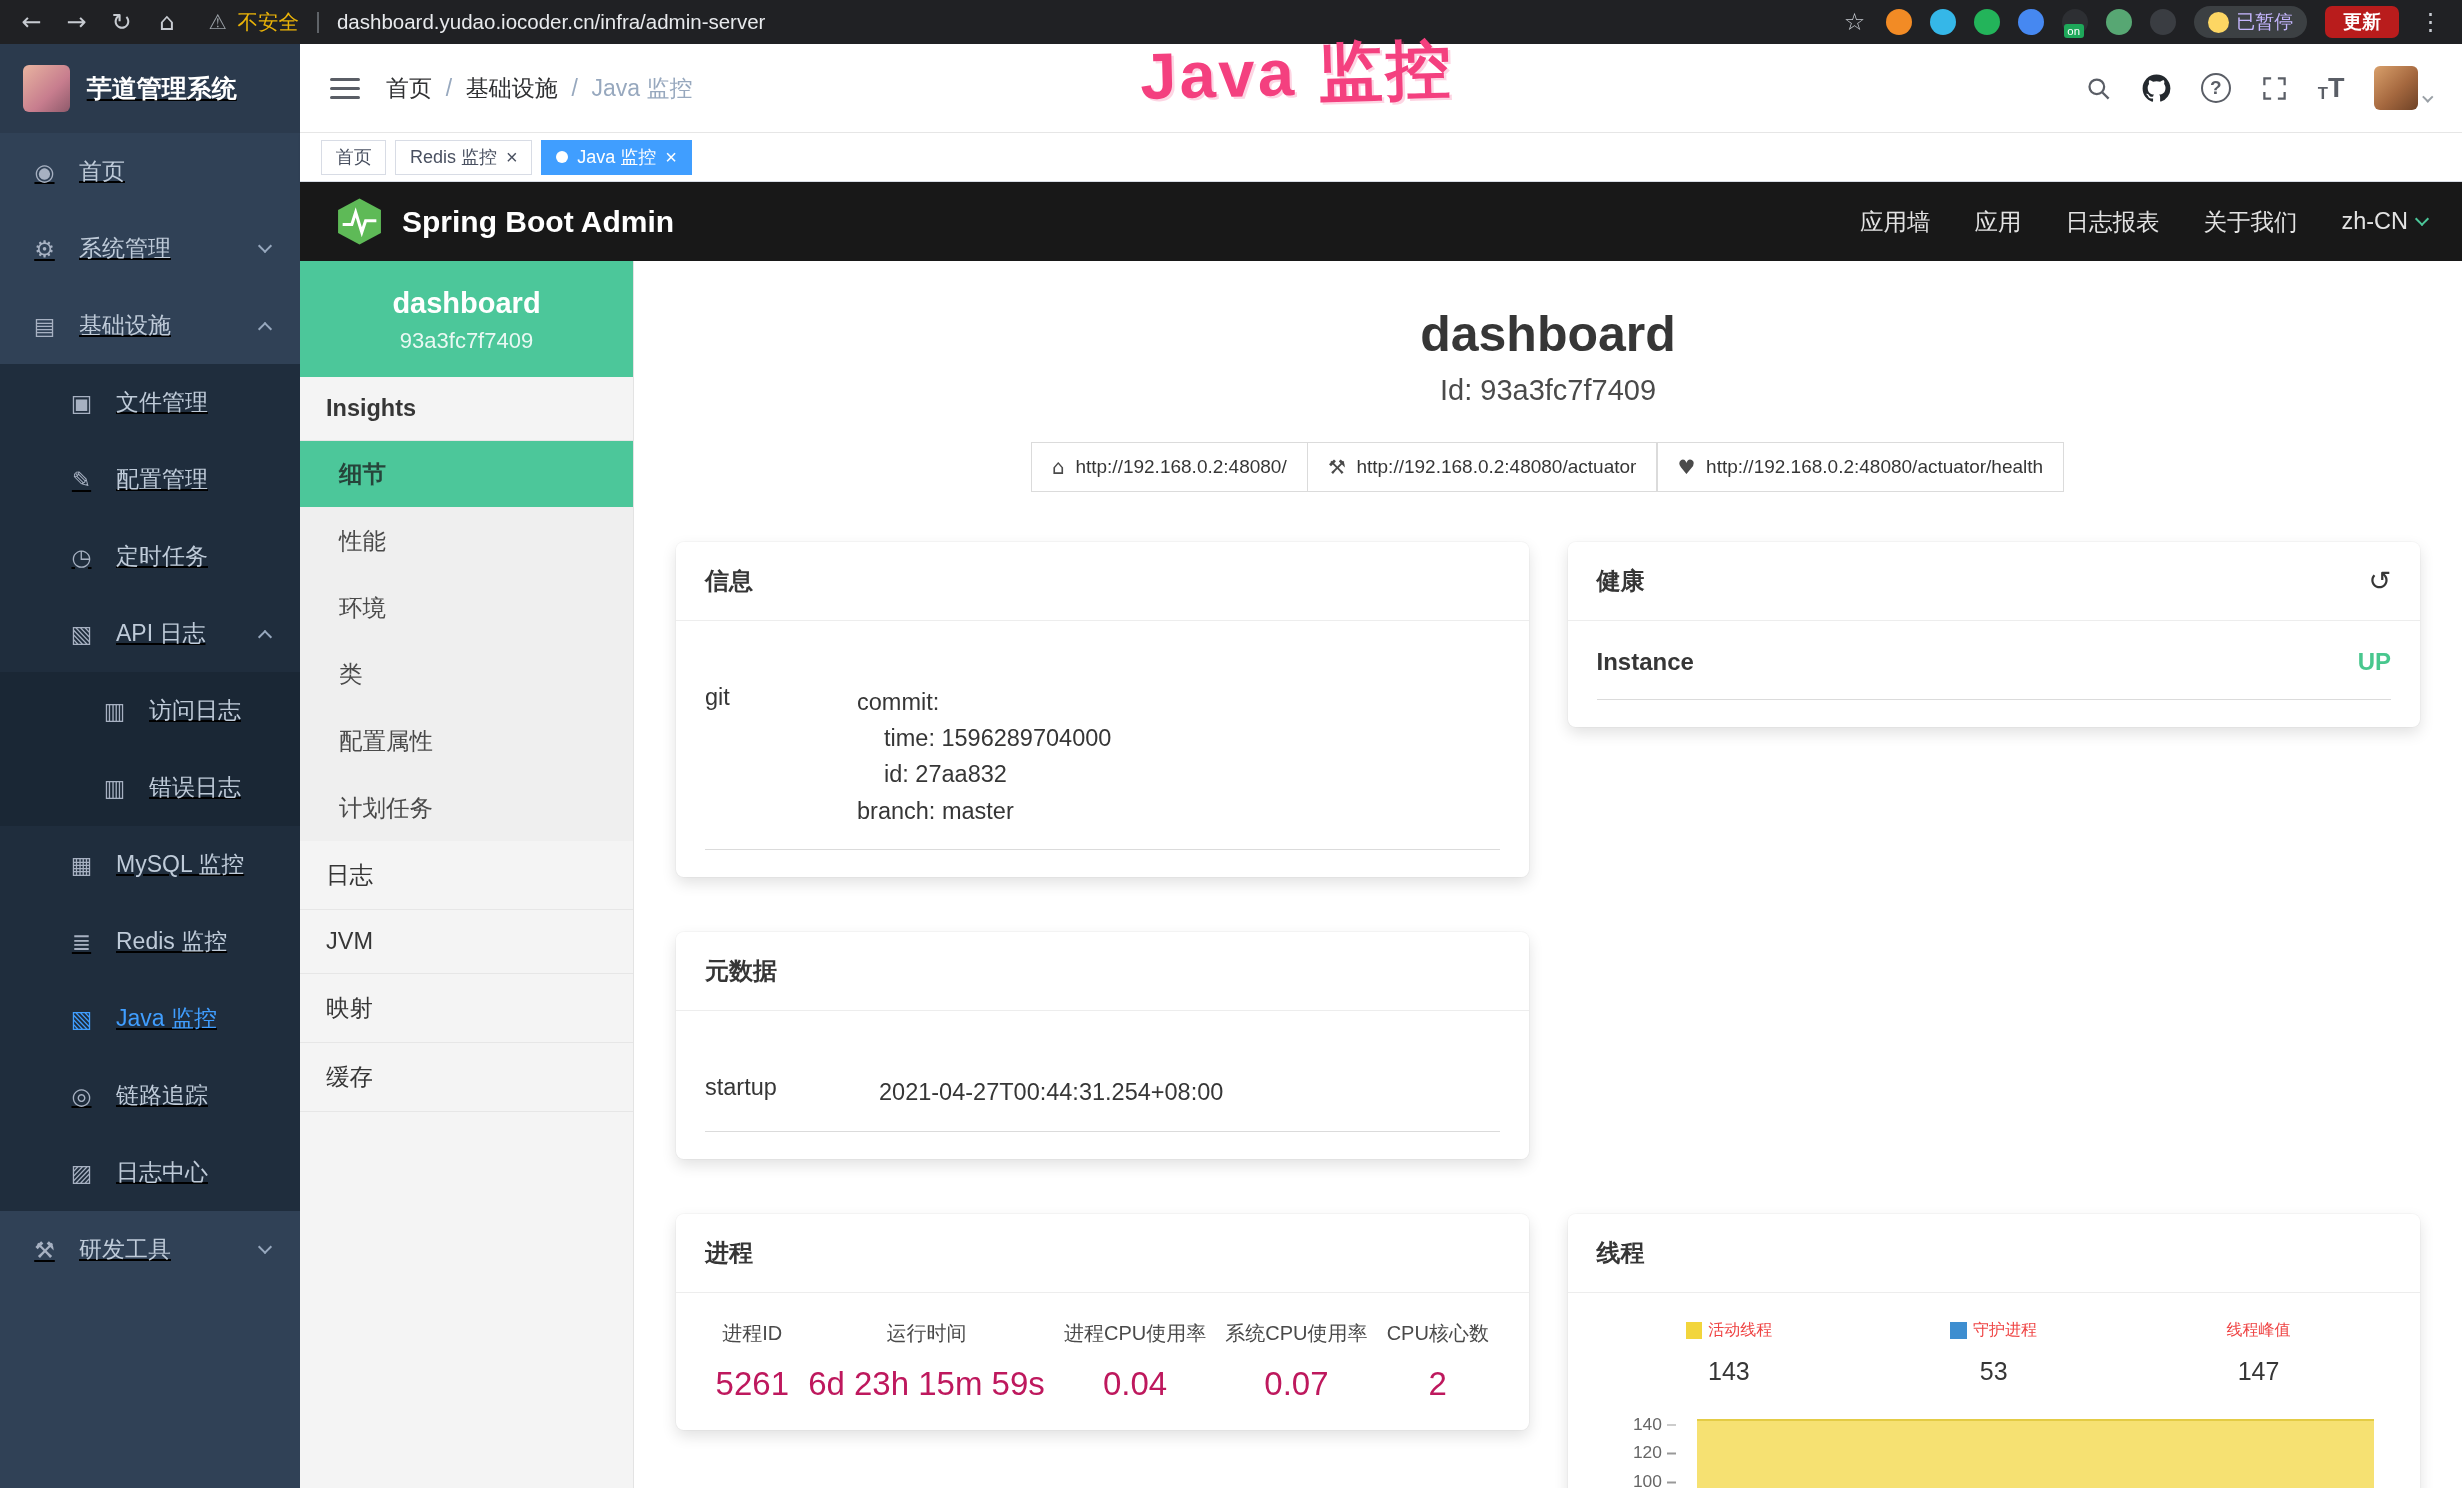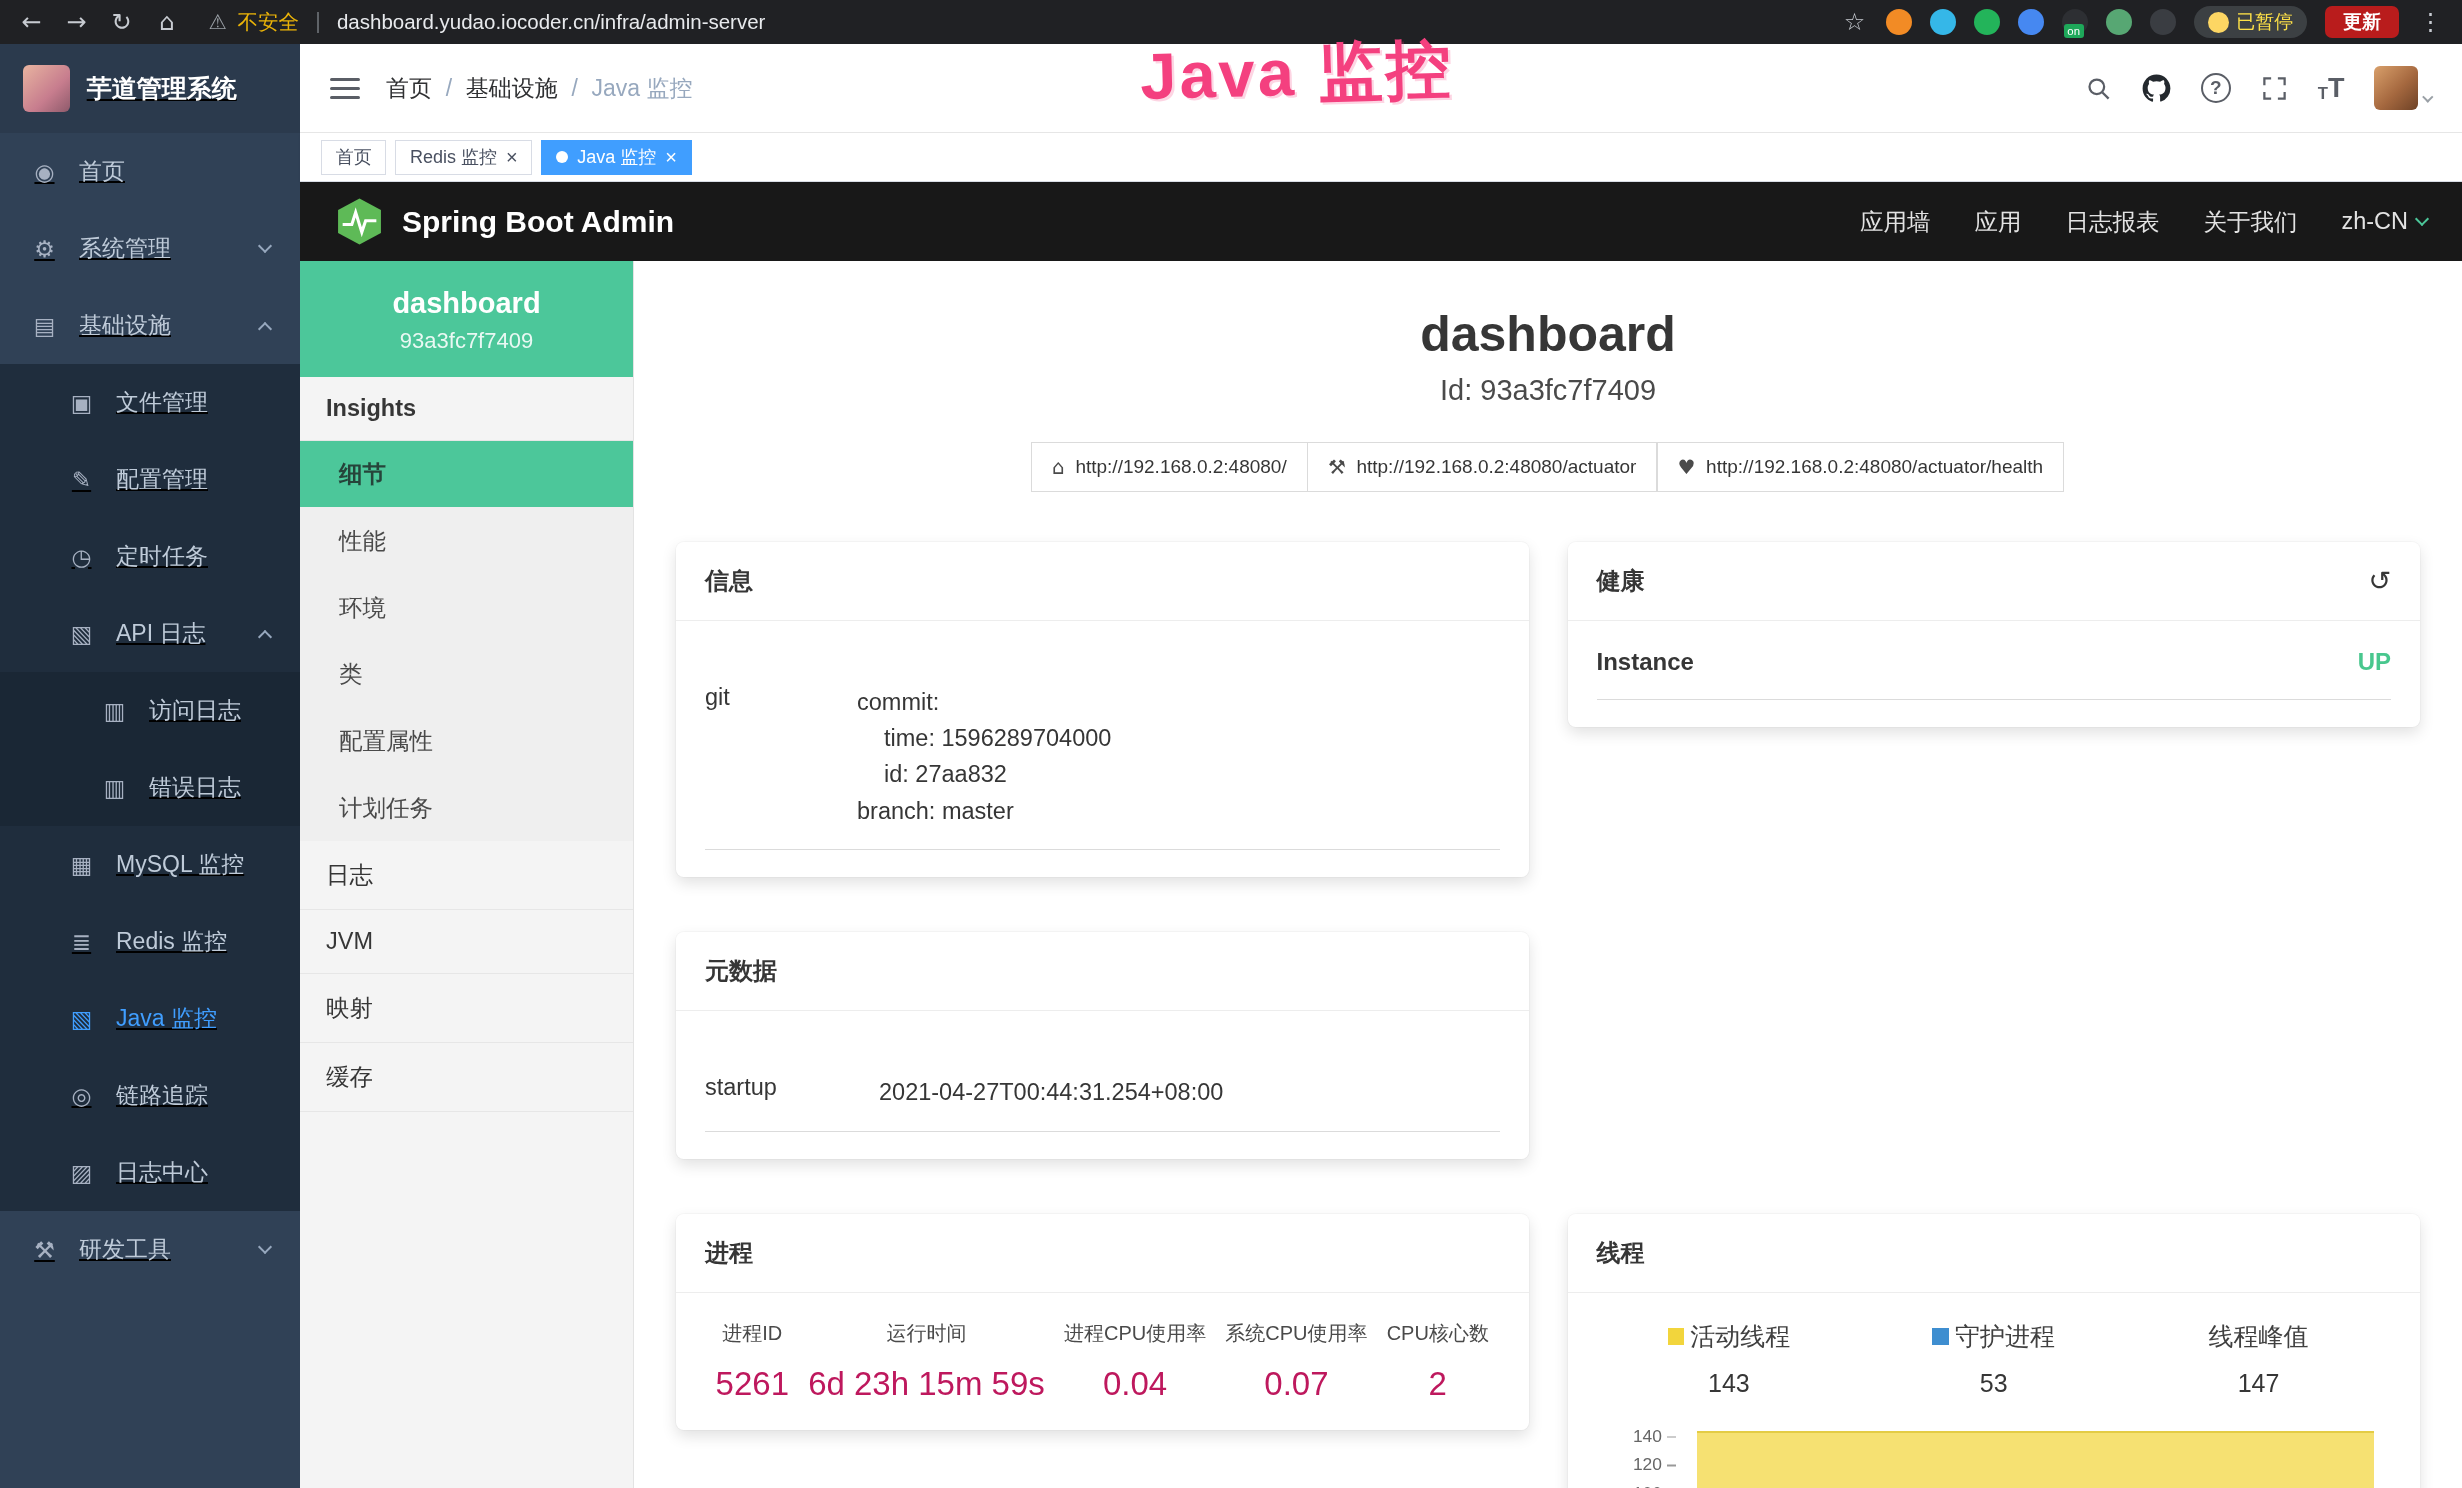--- a/index.html
+++ b/index.html
@@ -17,21 +17,21 @@
   .sec { color:#eab308; }
   .vdiv { width:1.5px; height:21px; background:#5f6368; margin:0 7.6px; flex:0 0 auto; }
   .url { color:#e8eaed; white-space:nowrap; overflow:hidden; }
   .ext { width:26px; height:26px; border-radius:50%; flex:0 0 auto; position:relative; cursor:pointer; }
   .ext1{background:#f28b25;} .ext2{background:#35b7e8;} .ext3{background:#23b45a;}
   .ext4{background:#4688f1;} .ext5{background:#2d2f33;} .ext6{background:#57a773;} .ext7{background:#3a3d42;}
   .onbadge { position:absolute; bottom:-3px; left:1.5px; background:#1ea85a; color:#fff; font-size:11.4px;
     padding:0.8px 3.8px; border-radius:3px; line-height:1.1; }
   .pill { height:32px; border-radius:16px; display:flex; align-items:center; gap:7.6px; padding:0 13.7px;
     font-size:19px; flex:0 0 auto; cursor:pointer; }
-  .pill.paused { background:#3c4043; color:#fde047;font-family:Liberation Mono, monospace; }
+  .pill.paused { background:#3c4043; color:#c4b5fd;font-family:Liberation Mono, monospace; }
   .face { width:21px; height:21px; border-radius:50%; background:#fdd663; }
   .pill.update { background:#b91c1c; color:#fff; font-weight:700; padding:0 18px; border-radius:7px; }
 
   
   .app { display:flex; height:1445px; }
   .sidebar { width:300px; background:#304156; flex:0 0 auto; overflow:hidden;text-decoration:underline; }
   .logo-row { height:89px; display:flex; align-items:center; gap:16.7px; padding:0 23px; background:#2b3a4d; cursor:pointer; }
   .logo-img { width:47px; height:47px; border-radius:6px; flex:0 0 auto;
     background:linear-gradient(135deg,#e8b4a0 0%,#c77d8e 60%,#8e5a6b 100%); }
   .logo-text { color:#fff; font-size:25px; font-weight:600; white-space:nowrap; }
@@ -132,21 +132,21 @@
   .h-label { font-size:24px; font-weight:700; color:#363636; }
   .h-status { font-size:24px; font-weight:700; color:#48c78e; }
 
   .proc-row { display:flex; justify-content:space-between; padding:0 10.6px; }
   .proc-col { text-align:center; }
   .proc-label { font-size:20px; color:#4a4a4a; }
   .proc-value { font-size:33px; color:#be185d; margin-top:18px; }
 
   .legend-row { display:flex; }
   .leg-col { flex:1; text-align:center; }
-  .leg-label { font-size:25px; color:#404040; display:flex; align-items:center; justify-content:center; gap:6px; }
+  .leg-label { font-size:16px; color:#ef4444; display:flex; align-items:center; justify-content:center; gap:6px; }
   .sw { width:16.7px; height:16.7px; display:inline-block; }
   .sw-yellow { background:#f2d53c; } .sw-blue { background:#3e8ed0; }
   .leg-value { font-size:25px; color:#363636; margin-top:16.7px; }
 
   .chart { position:relative; margin-top:30px; height:273px; }
   .ytick { position:absolute; left:0; width:79px; text-align:right; font-size:17.4px; color:#666;
     transform:translateY(-50%); }
   .ytick::after { content:""; display:inline-block; width:9px; height:1.5px; background:#999;
     margin-left:4.6px; vertical-align:middle; }
   .yt0{top:7.6px} .yt1{top:36px} .yt2{top:65px}

